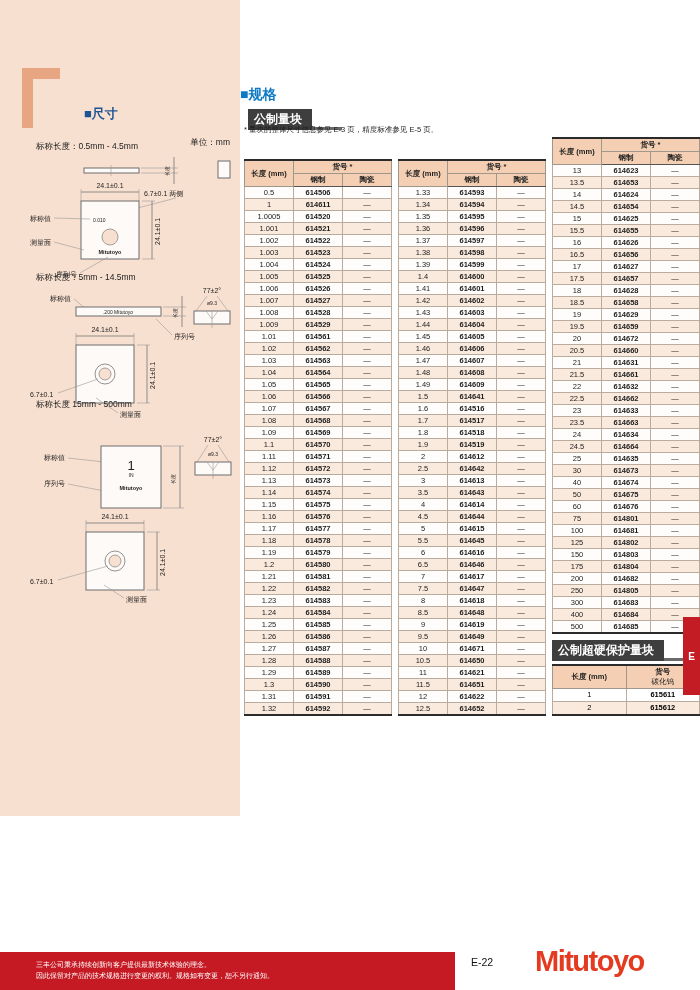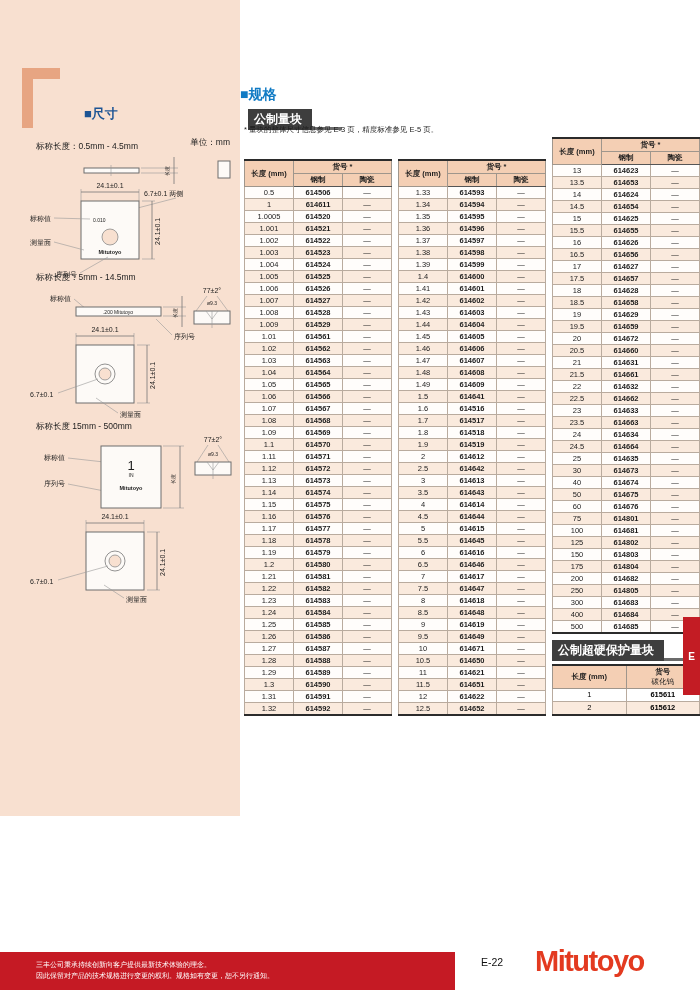--- a/index.html
+++ b/index.html
@@ -6,21 +6,21 @@
   body { font-family:"Liberation Sans", sans-serif; background:#e9e9e9; }
   .page { position:relative; width:700px; height:990px; background:#fff; margin:0 auto; overflow:hidden; }
 
   
   .sidebar { position:absolute; left:0; top:0; width:240px; height:816px; background:#f8e0d0; }
   .corner { position:absolute; left:22px; top:68px; width:38px; height:60px;
             border-left:11px solid #e7a582; border-top:11px solid #e7a582; }
   .dims-title { position:absolute; left:84px; top:105px; font-size:13px; font-weight:bold; color:#1d5494; }
   .unit-label { position:absolute; left:150px; top:137px; width:80px; text-align:right; font-size:8.5px; color:#222; }
   .range-label { position:absolute; left:36px; font-size:8.5px; color:#222; }
-  .rl1 { top:141px; } .rl2 { top:272px; } .rl3 { top:421px; }
+  .rl1 { top:141px; } .rl2 { top:272px; } .rl3 { top:399px; }
   .dsvg { position:absolute; left:26px; }
   .svg1 { top:153px; } .svg2 { top:283px; } .svg3 { top:432px; }
   .dline { stroke:#777; stroke-width:0.8; fill:none; }
   .dthin { stroke:#999; stroke-width:0.6; fill:none; }
   .shape { fill:#fdfaf7; stroke:#6d6d6d; stroke-width:1; }
   .hole  { fill:#f8e0d0; stroke:#8a8a8a; stroke-width:0.8; }
   text.dt  { font-size:7px; fill:#1c1c1c; font-family:"Liberation Sans",sans-serif; }
   text.dts { font-size:5px; fill:#1c1c1c; font-family:"Liberation Sans",sans-serif; }
   text.dtb { font-size:5.5px; font-weight:bold; fill:#1c1c1c; font-family:"Liberation Sans",sans-serif; }
 
@@ -57,21 +57,21 @@
                   border:1px solid #b9ab9e; }
   table.carb td:nth-child(1) { width:58px; }
   table.carb td:nth-child(2) { width:90px; font-weight:bold; }
   table.carb tbody tr:nth-child(even) { background:#faeadd; }
 
   
   .e-tab { position:absolute; left:683px; top:617px; width:17px; height:78px; background:#c31c24;
            color:#fff; font-size:10px; font-weight:bold; display:flex; align-items:center; justify-content:center; }
   .footer-bar { position:absolute; left:0; top:952px; width:455px; height:38px; background:#c51a24;
                 color:#fff; font-size:7px; line-height:1.6; padding:7px 0 0 36px; }
-  .page-num { position:absolute; left:481px; top:956px; font-size:10.5px; color:#111; }
+  .page-num { position:absolute; left:471px; top:956px; font-size:10.5px; color:#111; }
   .logo { position:absolute; left:535px; top:945px; font-size:29px; font-weight:bold; color:#e33a20;
           letter-spacing:-1.5px; }
 </style>
 </head>
 <body>
 
 <div class="page">
 
   <div class="sidebar">
     <div class="corner"></div>

